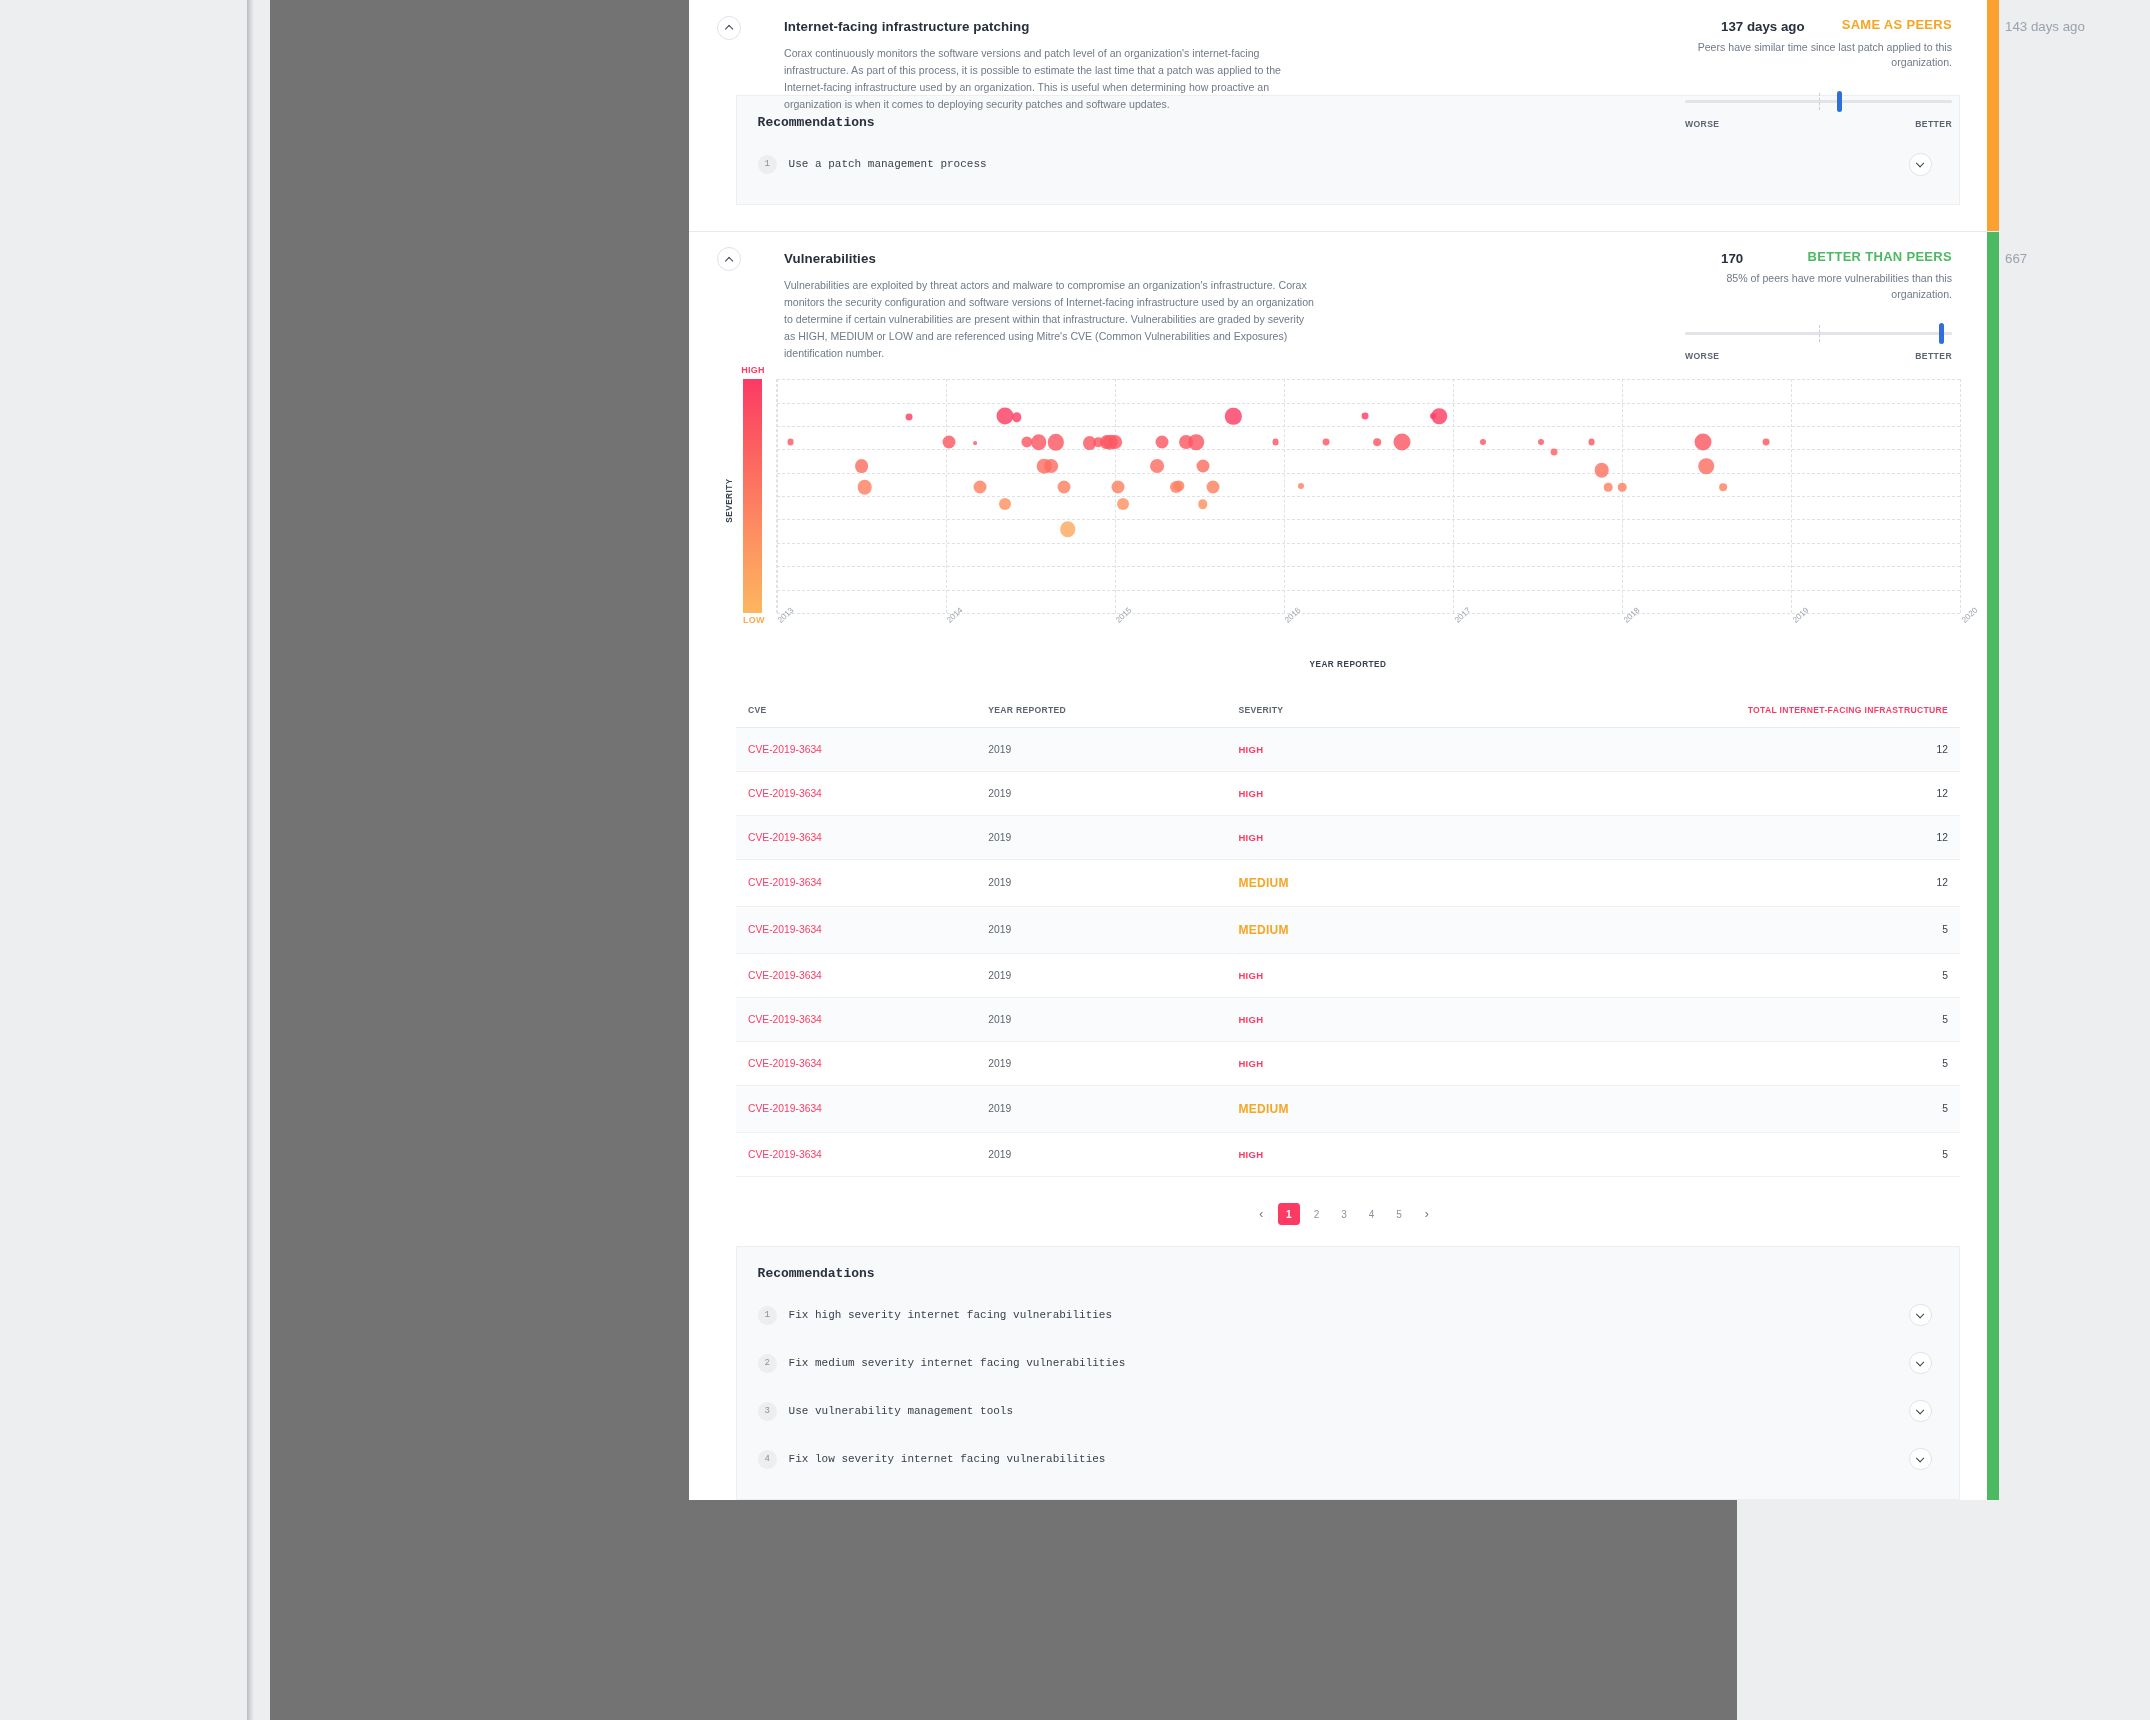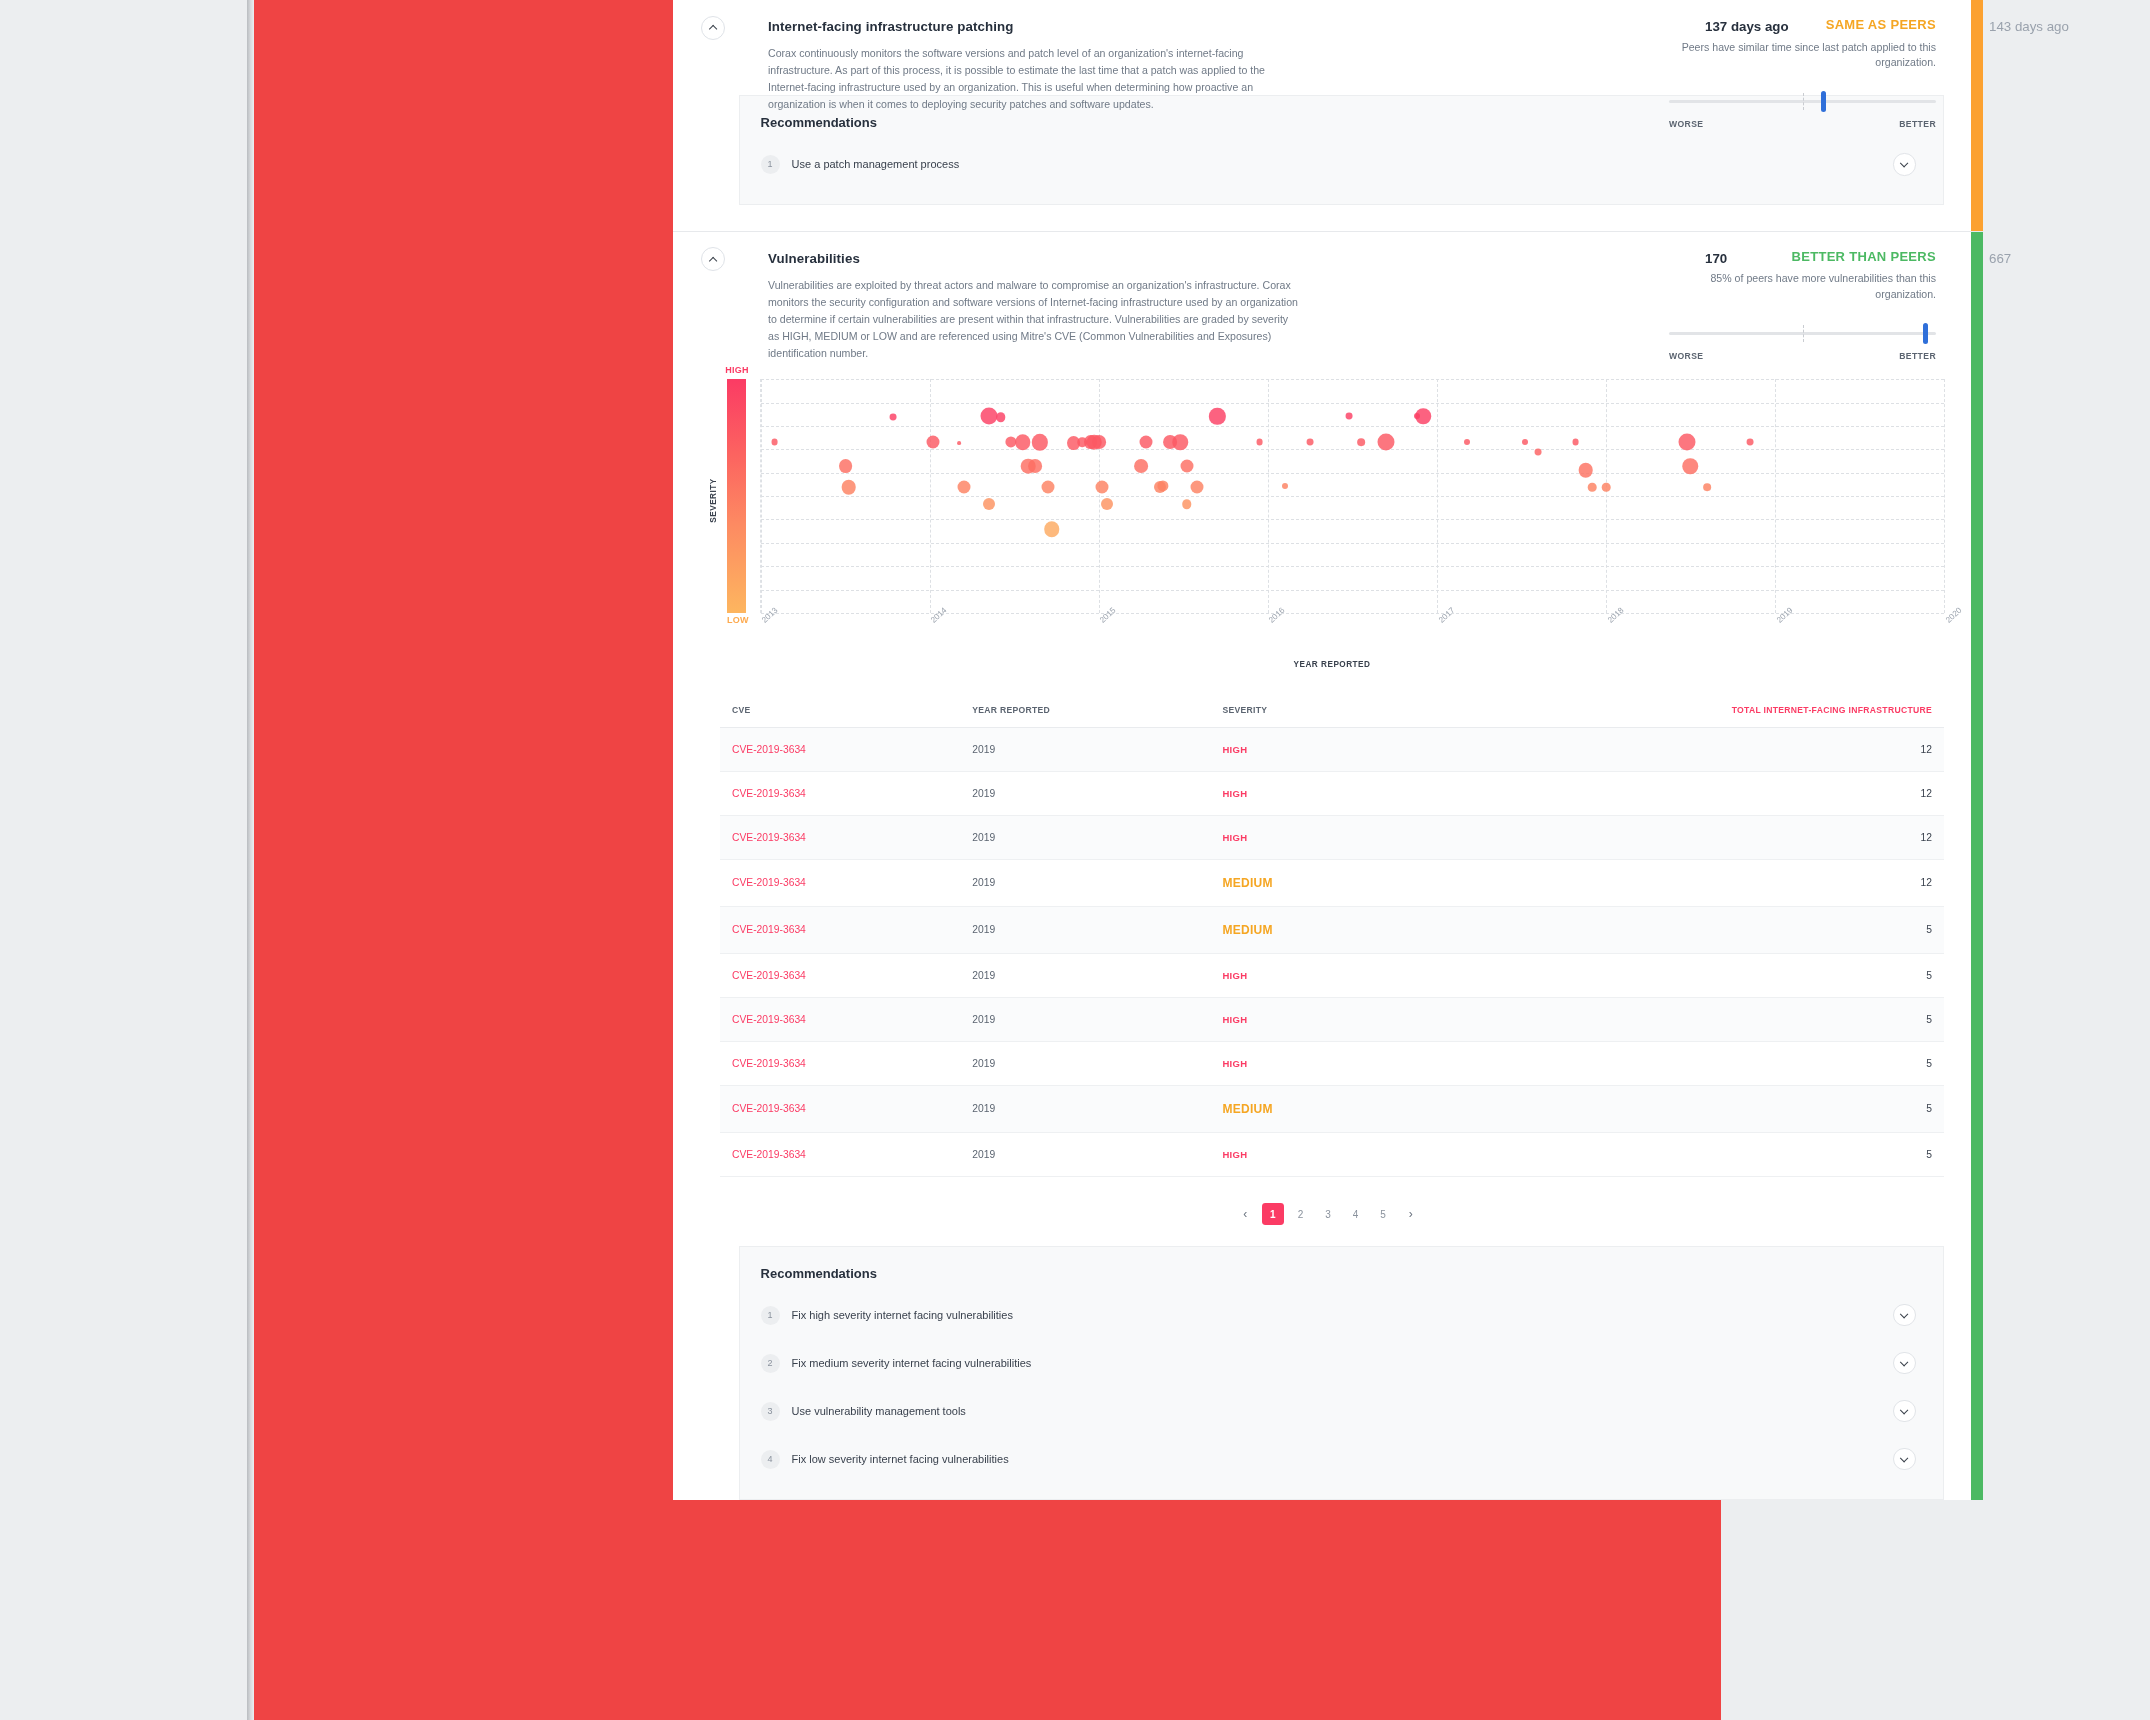--- a/index.html
+++ b/index.html
@@ -10,22 +10,22 @@
     overflow: hidden;
   }
   #root { position: relative; width: 2151px; height: 1721px; }
 
   
   .page-left-edge {
     position: absolute; left: 247px; top: 0; width: 6.9px; height: 1721px;
     background: linear-gradient(to right,#b9bcc0,#d7d9dc,#eceef0);
   }
   .page-body {
-    position: absolute; left: 254px; top: 0; width: 1467px; height: 1721px;
-    background: #ef4444;
+    position: absolute; left: 270px; top: 0; width: 1467px; height: 1721px;
+    background: #737373;
   }
   .content-col {
     position: absolute; left: 419px; top: 0; width: 1310px; height: 1721px;
   }
 
   
   .section { position: relative; background: #ffffff; }
   .section + .section { border-top: 0.9px solid #e7e9ec; }
   .rail { position: absolute; right: 0; top: 0; width: 12px; height: 100%; }
 
@@ -79,22 +79,23 @@
     position: absolute; top: 1.7px; width: 5.2px; height: 20.6px;
     background: #2f6fd9; border-radius: 2.6px; margin-left: -2.6px;
   }
   .slider-labels {
     position: relative; margin-top: 3.4px; display: flex; justify-content: space-between;
     font-size: 8.6px; font-weight: bold; color: #5b6470; letter-spacing: 0.4px;
   }
 
   
   .recs {
-    margin: 0 39px 0 66px; background: #f8f9fa; border: 0.9px solid #eceef0;
+    margin: 0 39px 0 47px; background: #f8f9fa; border: 0.9px solid #eceef0;
     padding: 19px 20.6px 15.5px 20.6px;
+    font-family: Liberation Mono, monospace;
   }
   .recs-title { font-size: 13px; font-weight: bold; color: #27303d; margin-bottom: 10.3px; }
   .rec-row {
     position: relative; display: flex; align-items: center;
     height: 48px; padding-right: 43px;
   }
   .rec-num {
     width: 19px; height: 19px; border-radius: 50%; background: #eceef0;
     color: #8a929d; font-size: 9px; display: flex; align-items: center;
     justify-content: center; margin-right: 12px; flex: 0 0 auto;

